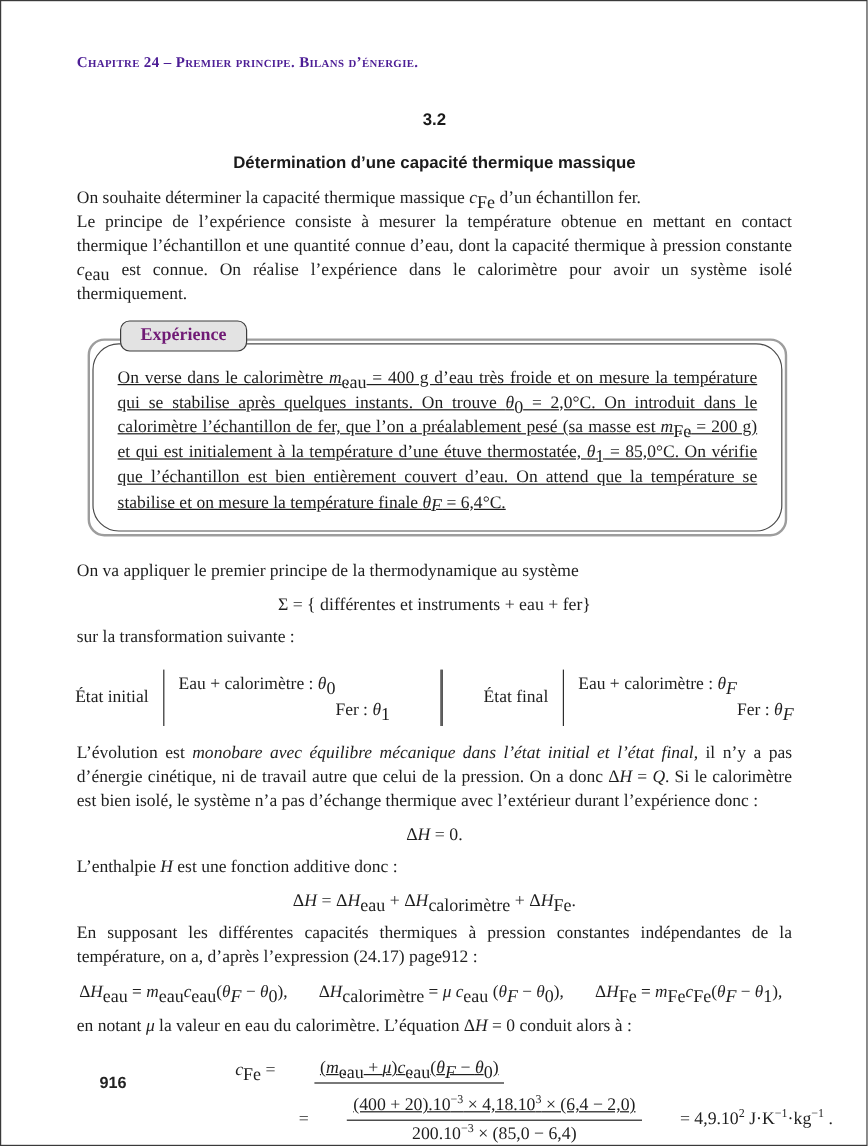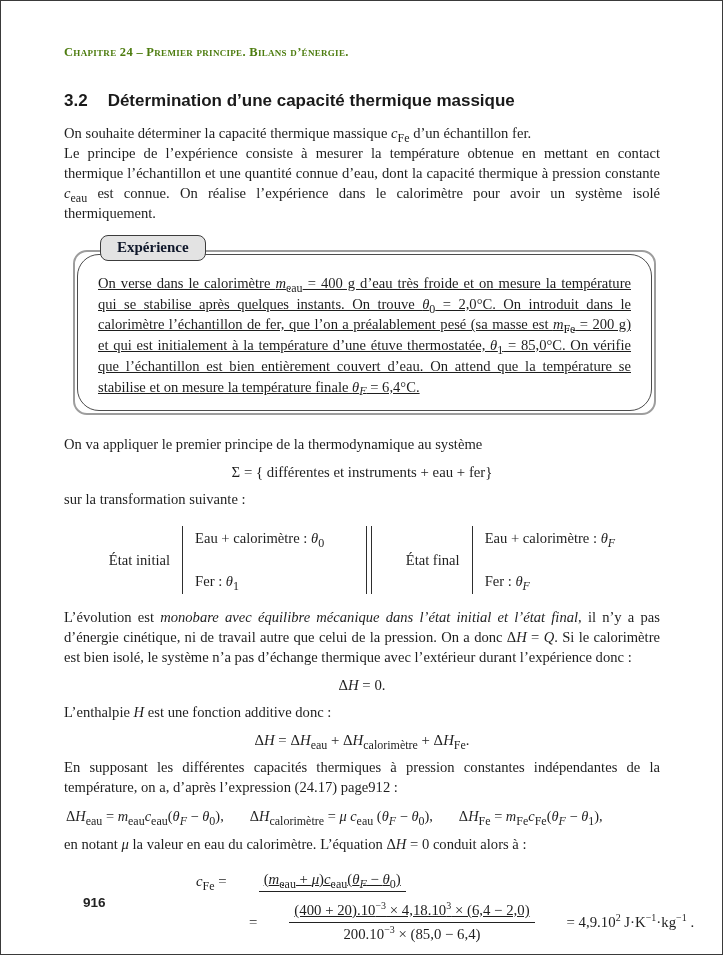--- a/index.html
+++ b/index.html
@@ -13,41 +13,42 @@
     padding:44px 62px 0 63px;
     font-family:"Liberation Serif", serif;
     color:#1e1e1e;
     overflow:hidden;
   }
   .running-head {
     font-size:12.5px;
     font-weight:bold;
     font-variant:small-caps;
     letter-spacing:0.3px;
-    color:#4d7c0f;
+    color:#4c1d95;
   }
   .section-heading {
     display:flex;
     align-items:center;
     gap:20px;
     margin-top:31px;
     margin-bottom:13px;
     font-family:"Liberation Sans", sans-serif;
     font-weight:bold;
-    font-size:17px;
+    font-size:14px;
     color:#1a1a1a;
+    flex-direction:column;
   }
   p.body {
     margin:0;
     font-size:14.6px;
     line-height:1.37;
     text-align:justify;
   }
   p.body i { font-style:italic; }
-  sub { font-size:12px; line-height:0;margin-top:24px; }
+  sub { font-size:15px; line-height:0;margin-top:24px; }
   sup { font-size:10px; line-height:0; }
   
   .exp-wrap { position:relative; margin:26px 4px 20px 9px; }
   .exp-outer {
     border:2px solid #9d9d9d;
     border-radius:14px;
     padding:2px;
   }
   .exp-inner {
     border:1.2px solid #4c4c4c;
@@ -58,39 +59,39 @@
   .exp-inner p.body { font-size:14.6px; line-height:1.42; }
   .exp-label {
     position:absolute;
     top:-15px; left:27px;
     background:#e3e3e3;
     border:1.4px solid #3c3c3c;
     border-radius:8px;
     padding:3px 16px 4px 16px;
     font-weight:bold;
     font-size:15px;
-    color:#0f172a;
+    color:#701a75;
   }
   .eq-center {
     text-align:center;
     font-size:14.8px;
     margin:9px 0 9px 0;
   }
   
   .states {
     display:flex;
     justify-content:center;
     align-items:stretch;
     margin:16px 0 14px 0;
     font-size:14.6px;
   }
   .state-group { display:flex; align-items:stretch; }
   .state-label { align-self:center; padding-right:12px; white-space:nowrap; }
   .state-bar { width:0; border-left:1.3px solid #2e2e2e; }
-  .state-col { display:flex; flex-direction:column; justify-content:space-between; padding:2px 0 2px 12px; }
+  .state-col { display:flex; flex-direction:row; justify-content:space-between; padding:2px 0 2px 12px; }
   .state-col .row { white-space:nowrap; padding:2px 0; }
   .state-col .row + .row { margin-top:22px; }
   .double-bar {
     width:3.5px;
     border-left:1.4px solid #2e2e2e;
     border-right:1.4px solid #2e2e2e;
     margin:0 34px 0 42px;
   }
   .eq-line {
     font-size:14.4px;

